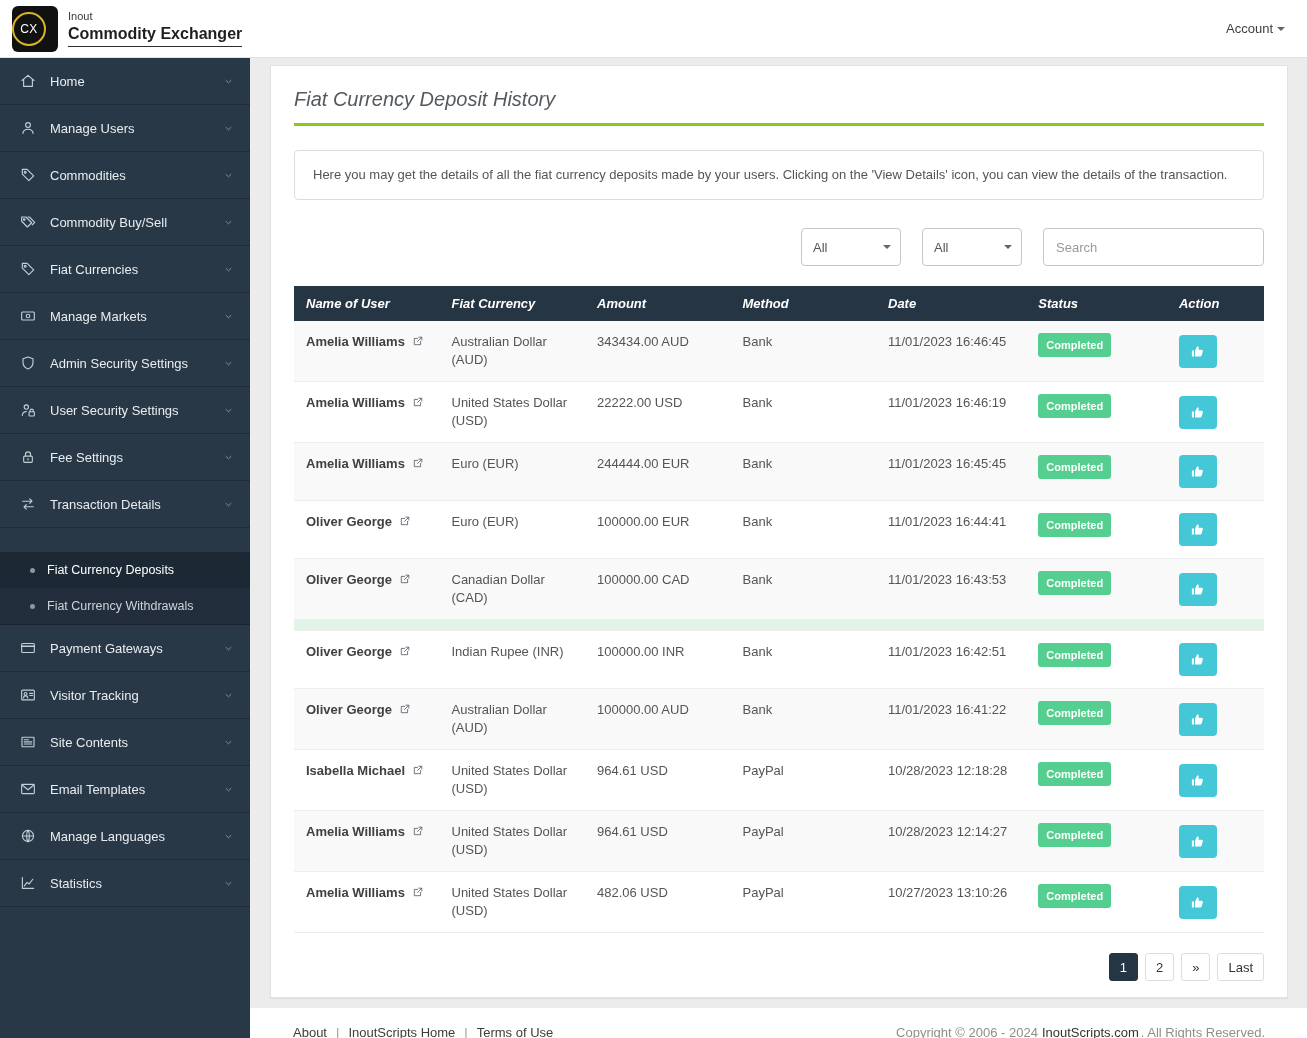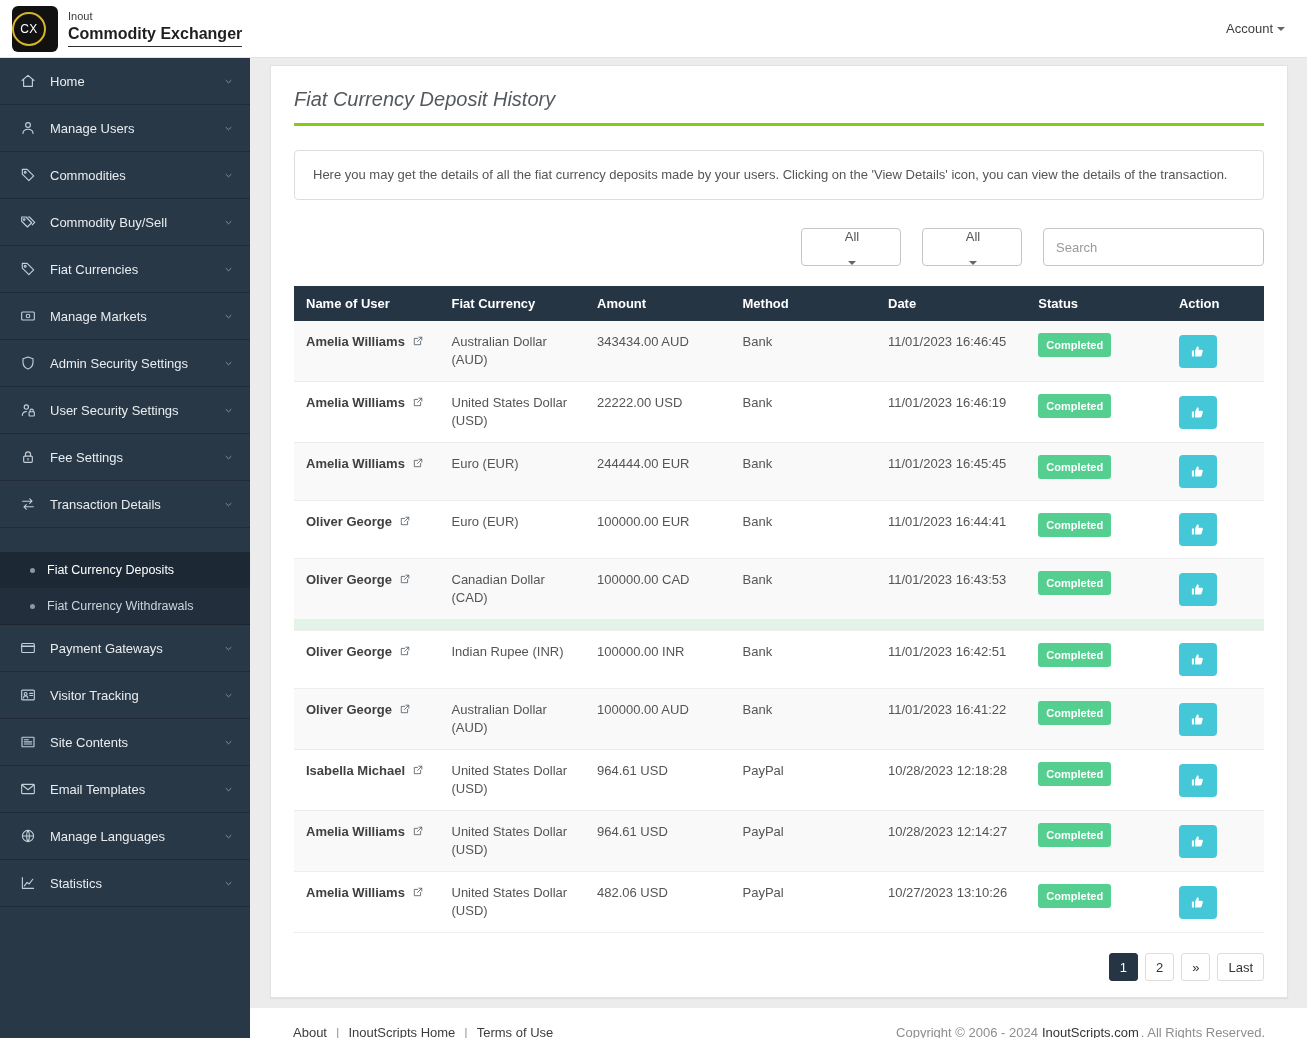--- a/index.html
+++ b/index.html
@@ -30,27 +30,27 @@
   .side-sub-item .dot{width:5px;height:5px;border-radius:50%;background:#8b98a3;margin-right:12px;flex:none;}
   .side-sub-item.active{background:#1d2835;color:#fff;margin-top:24px;}
 
   
   .main{position:absolute;top:58px;left:250px;right:0;bottom:0;overflow:hidden;}
   .panel{background:#fff;margin:7px 19px 0 20px;border:1px solid #e2e2e2;box-shadow:0 1px 1px rgba(0,0,0,0.05);}
   .panel-head{margin:6px 23px;padding:16px 0 12px;border-bottom:3px solid #84cc16;font-style:italic;}
   .panel-head h1{font-size:20px;font-weight:400;color:#54595e;}
   .info-box{margin:24px 23px 0;border:1px solid #ddd;border-radius:4px;padding:15px 18px;font-size:13px;color:#555;line-height:18px;}
   .filters{margin:28px 23px 0;display:flex;justify-content:flex-end;align-items:center;gap:21px;}
-  .select-box{width:100px;height:38px;border:1px solid #c6c6c6;border-radius:4px;background:#fff;display:flex;align-items:center;justify-content:space-between;padding:0 9px 0 11px;font-size:13px;color:#555;cursor:pointer;flex-direction:column;}
+  .select-box{width:100px;height:38px;border:1px solid #c6c6c6;border-radius:4px;background:#fff;display:flex;align-items:center;justify-content:space-between;padding:0 9px 0 11px;font-size:13px;color:#555;cursor:pointer;}
   .search-input{width:221px;height:38px;border:1px solid #c6c6c6;border-radius:4px;padding:0 12px;font-size:13px;color:#555;font-family:inherit;outline:none;background:#fff;}
   .search-input::placeholder{color:#9a9a9a;}
 
   
   table{width:calc(100% - 46px);margin:20px 23px 0;border-collapse:collapse;table-layout:fixed;}
-  thead th{background:#263544;color:#fff;font-size:13px;font-weight:bold;text-align:left;padding:10px 12px;overflow:hidden;white-space:nowrap;}
+  thead th{background:#263544;color:#fff;font-size:13px;font-weight:bold;text-align:left;padding:10px 12px;overflow:hidden;white-space:nowrap;font-style:italic;}
   tbody tr{border-bottom:1px solid #ededed;}
   tbody tr.odd{background:#f9f9f9;}
   tbody td{font-size:13px;color:#555;padding:12px 12px;vertical-align:top;line-height:18px;height:54px;overflow:hidden;}
   td.date-cell{white-space:nowrap;padding-right:4px;}
   .uname{font-weight:bold;color:#404040;}
   .ext{color:#55606a;margin-left:7px;display:inline-block;cursor:pointer;}
   .ext svg{width:12px;height:12px;vertical-align:-1px;}
   .badge{display:inline-block;background:#55cf90;color:#fff;font-size:11px;font-weight:bold;padding:3px 8px;border-radius:3px;}
   td.action-td{vertical-align:middle;}
   .action-btn{width:38px;height:33px;background:#44c7d6;border:none;border-radius:4px;display:flex;align-items:center;justify-content:center;color:#fff;cursor:pointer;}

